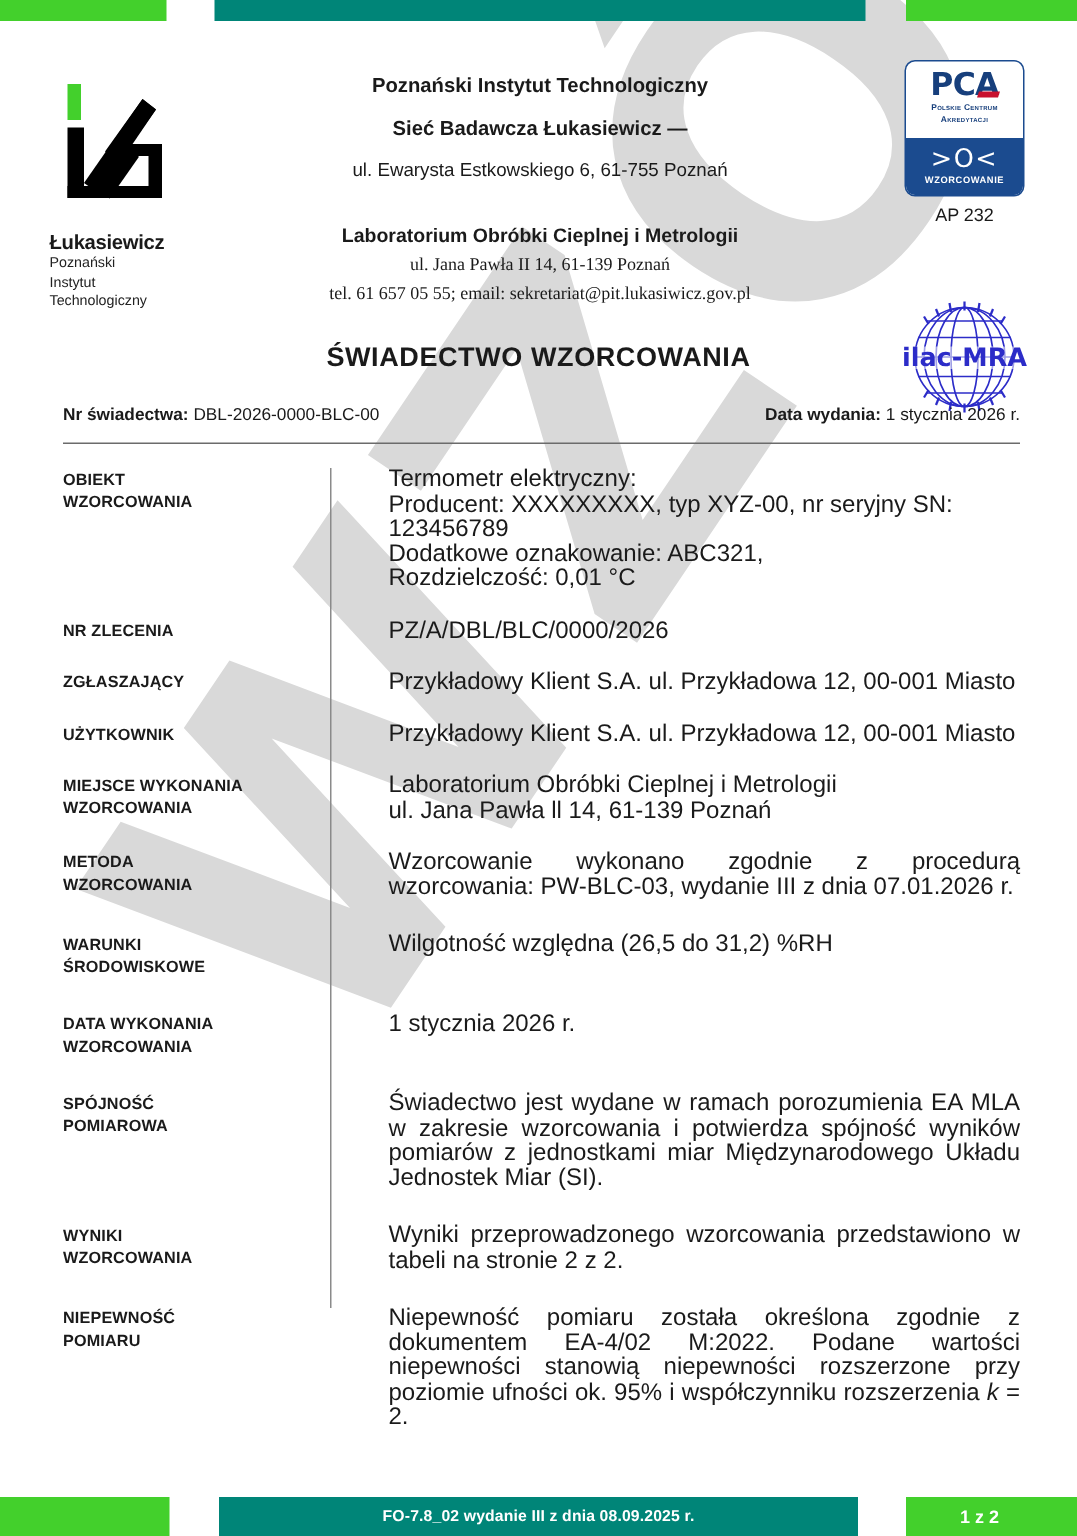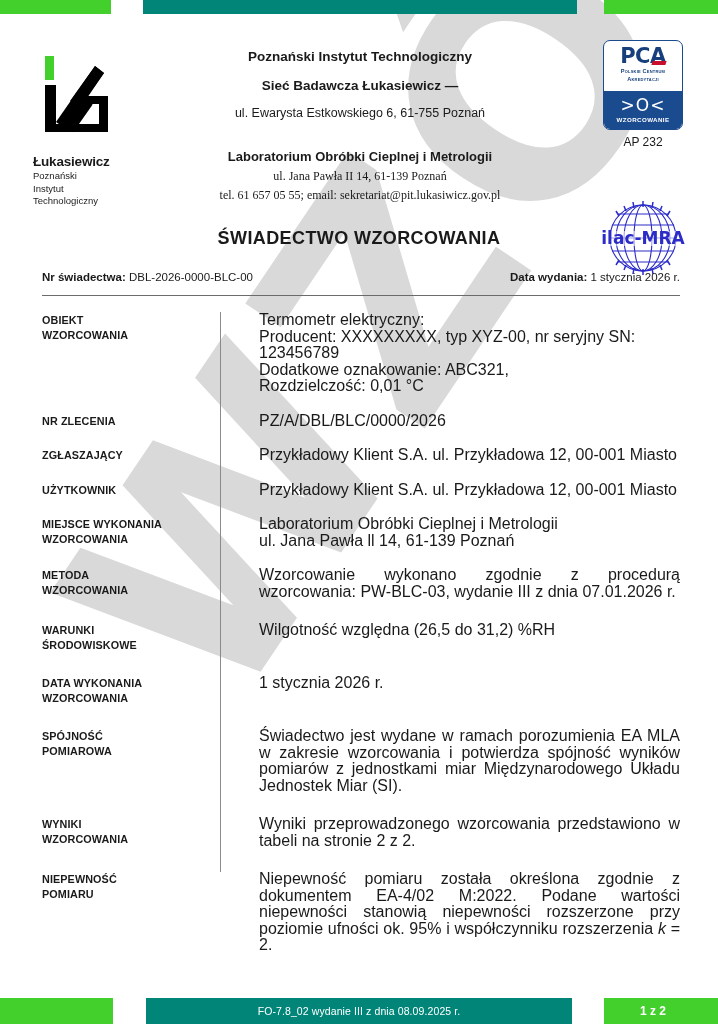--- a/index.html
+++ b/index.html
@@ -42,21 +42,21 @@
   .footer-text {
     position: absolute;
     left: 146px;
     top: 998px;
     width: 426px;
     height: 26px;
     line-height: 26px;
     text-align: center;
     color: #ffffff;
     font-size: 10.5px;
-    font-weight: normal;
+    font-weight: bold;
     letter-spacing: .1px;
   }
   .footer-page {
     position: absolute;
     left: 604px;
     top: 998px;
     width: 98px;
     height: 26px;
     line-height: 26px;
     text-align: center;

